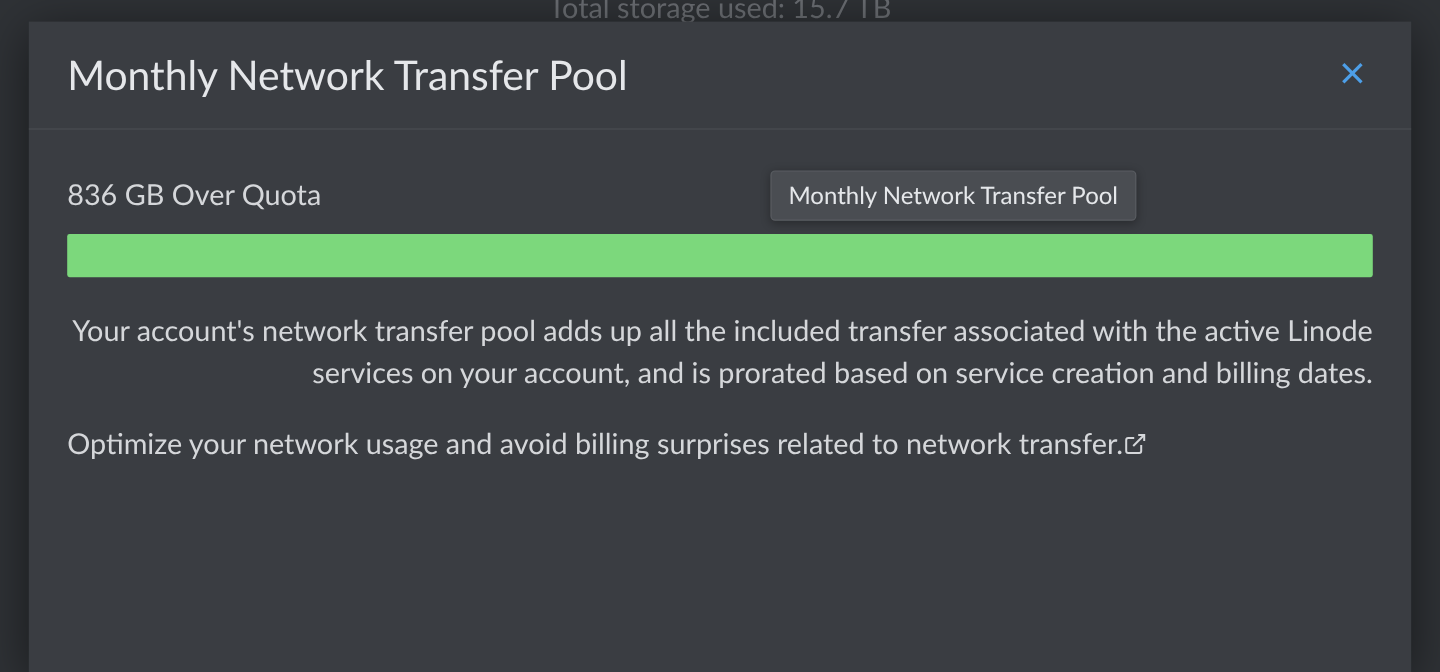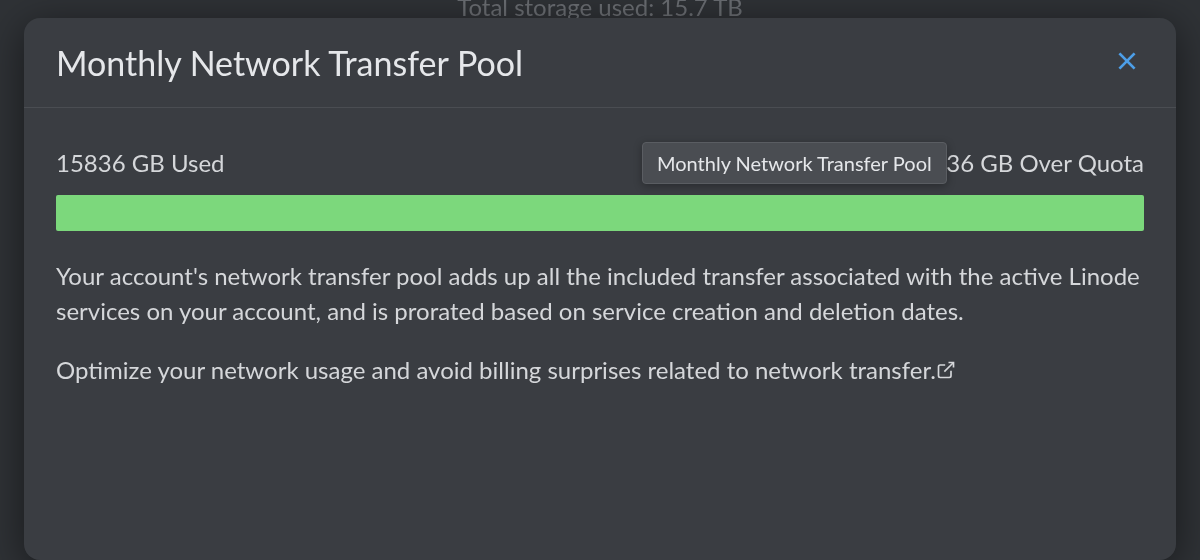--- a/index.html
+++ b/index.html
@@ -24,23 +24,24 @@
       font-size: 24px;
       z-index: 0;
     }
     .modal {
       position: absolute;
       top: 18px;
       left: 24px;
       right: 24px;
       bottom: 0;
       background: #3a3d42;
-      border-radius: 16px;
+      border-radius: 0;
       box-shadow: 0 8px 40px rgba(0,0,0,0.5);
       z-index: 1;
+      text-align: right;
     }
     .modal-header {
       display: flex;
       align-items: center;
       justify-content: space-between;
       padding: 24px 32px;
       border-bottom: 1px solid #4a4d52;
     }
     .modal-title {
       color: #e5e7ea;
@@ -145,25 +146,24 @@
         <svg viewBox="0 0 24 24" fill="none">
           <line x1="5" y1="5" x2="19" y2="19"></line>
           <line x1="19" y1="5" x2="5" y2="19"></line>
         </svg>
       </span>
     </button>
   </div>
   <div class="modal-body">
     <div class="tooltip">Monthly Network Transfer Pool</div>
     <div class="stats-row">
-      <span>15836 GB Used</span>
       <span>836 GB Over Quota</span>
     </div>
     <div class="progress-bar"></div>
-    <p class="description-text">Your account's network transfer pool adds up all the included transfer associated with the active Linode services on your account, and is prorated based on service creation and deletion dates.</p>
+    <p class="description-text">Your account's network transfer pool adds up all the included transfer associated with the active Linode services on your account, and is prorated based on service creation and billing dates.</p>
     <div class="optimize-row">
       <span class="optimize-link">Optimize your network usage and avoid billing surprises related to network transfer.</span>
       <span class="external-icon">
         <svg viewBox="0 0 24 24">
           <path d="M18 13v6a2 2 0 0 1-2 2H5a2 2 0 0 1-2-2V8a2 2 0 0 1 2-2h6"></path>
           <polyline points="15 3 21 3 21 9"></polyline>
           <line x1="10" y1="14" x2="21" y2="3"></line>
         </svg>
       </span>
     </div>

